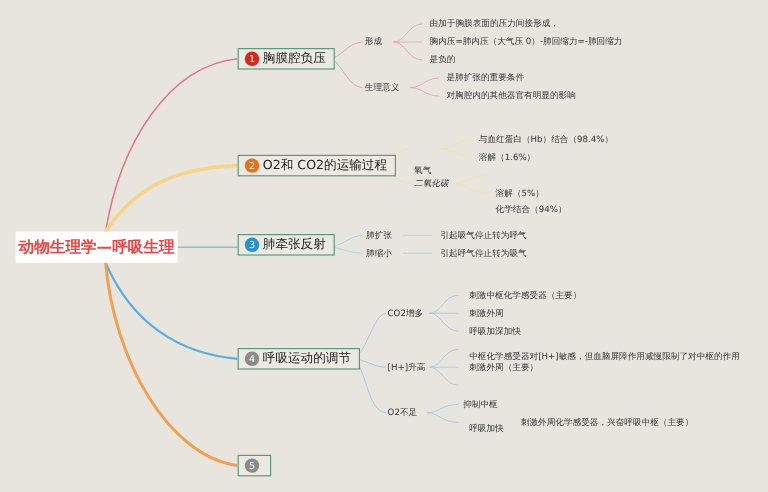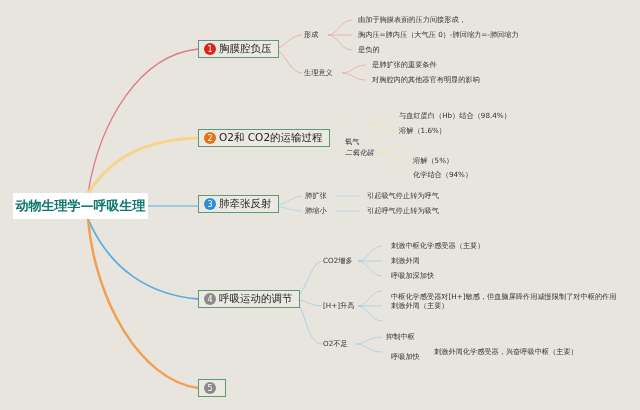--- a/index.html
+++ b/index.html
@@ -6,21 +6,21 @@
   body {
     width:640px; height:410px; overflow:hidden;
     background:#e8e5df;
     font-family:"DejaVu Sans", sans-serif;
     position:relative;
   }
   svg.links { position:absolute; left:0; top:0; width:640px; height:410px; }
   .root {
     position:absolute; left:13px; top:193px; width:135px; height:26px;
     background:#ffffff;
-    font-weight:bold; font-size:13px; color:#0f766e;
+    font-weight:bold; font-size:13px; color:#ef4444;
     display:flex; align-items:center; justify-content:center;
     white-space:nowrap;
   }
   .topic {
     position:absolute; height:18px;
     border:1px solid #5a9a7a; background:#ece9e3;
     display:flex; align-items:center; padding:0 6px 0 5px;
     font-size:10.5px; color:#222; white-space:nowrap;
     box-sizing:border-box;
   }

